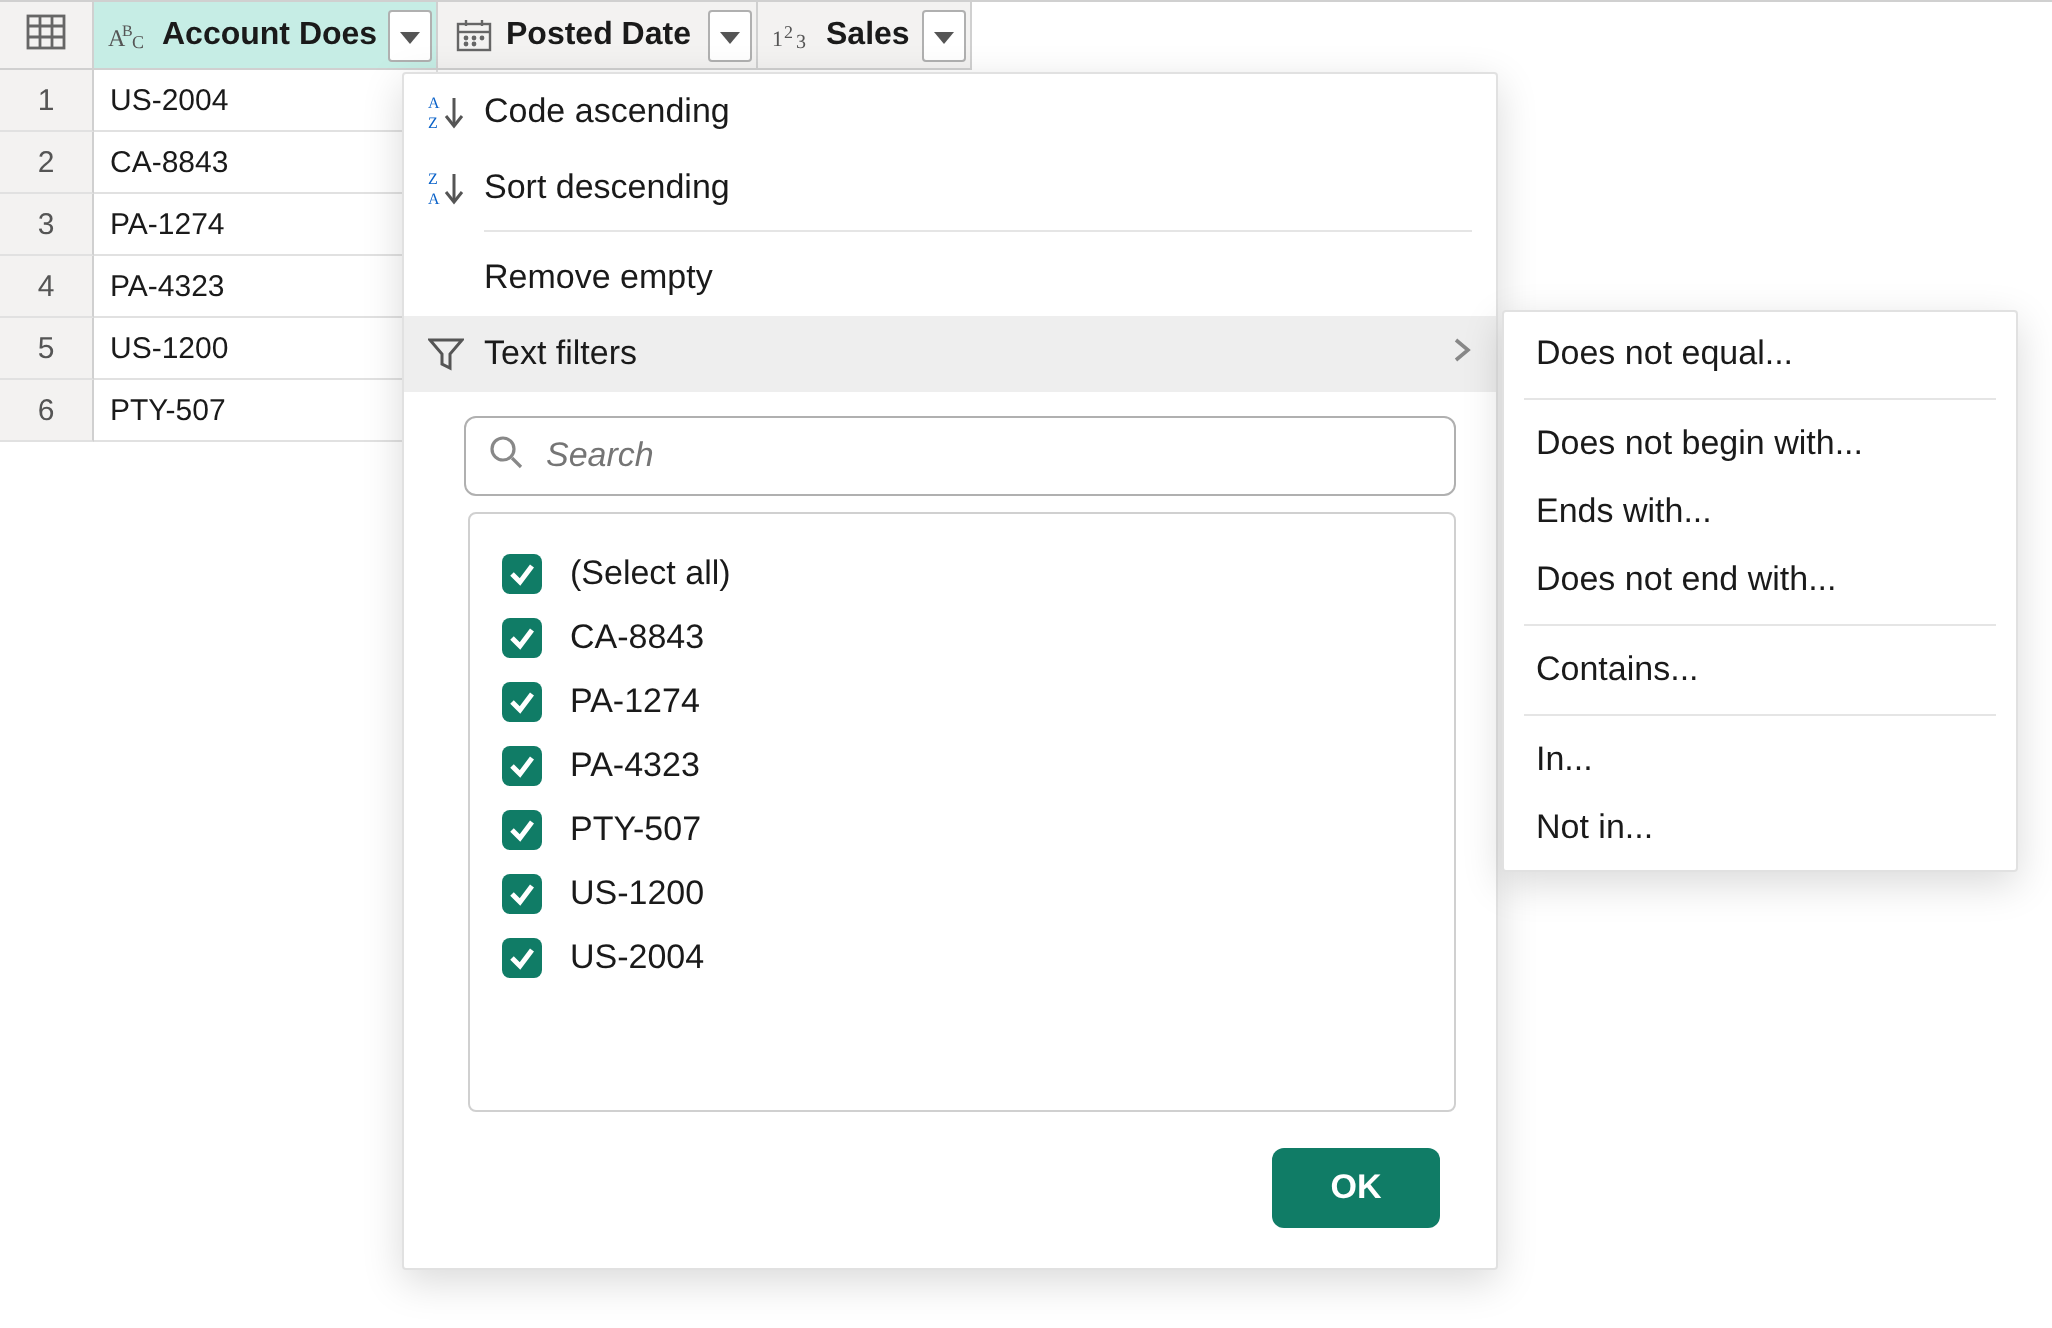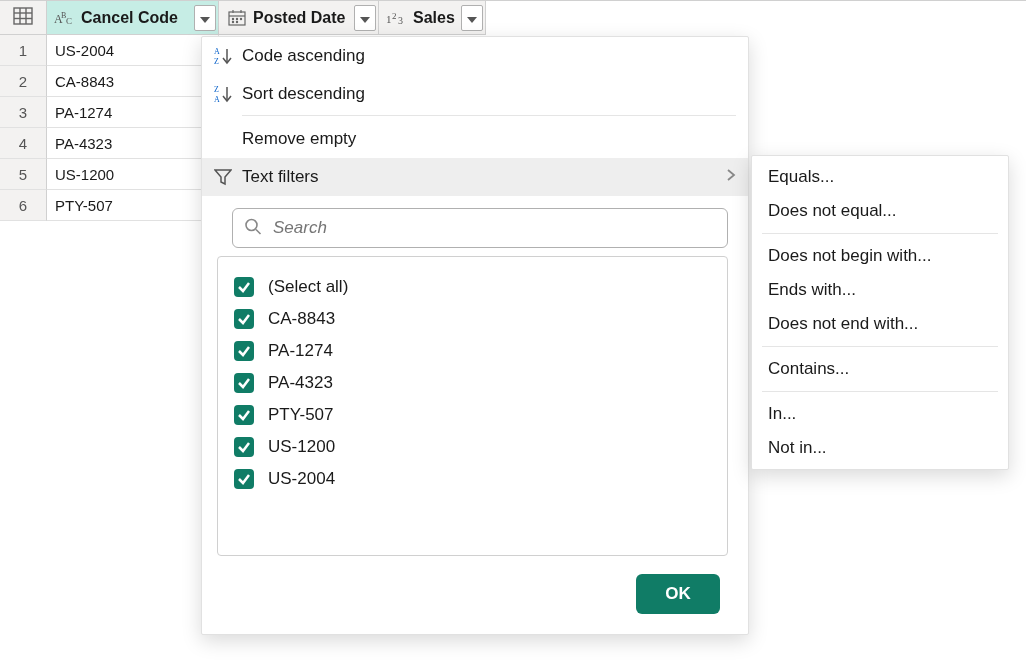--- a/index.html
+++ b/index.html
@@ -126,21 +126,21 @@
     font-size: 17px;
     font-style: italic;
     color: #1d4ed8;
     outline: none;
   }
   .search-icon {
     position: absolute; left: 12px; top: 50%; transform: translateY(-50%);
     color: #888;
   }
   .values-box {
-    margin: 8px 20px 0 15px;
+    margin: 8px 20px 0 32px;
     border: 1px solid #d0d0d0;
     border-radius: 4px;
     padding: 14px 16px 20px 16px;
     min-height: 300px;
   }
   .check-row {
     display: flex; align-items: center;
     padding: 6px 0;
     font-size: 17px;
     cursor: pointer;
@@ -211,21 +211,21 @@
   </div>
 
   <div class="colhdr col-ac active">
     <span class="type-icon">
       <svg width="22" height="16" viewBox="0 0 22 16">
           <text x="0" y="13" font-size="12" fill="#555" font-family="Segoe UI">A</text>
           <text x="7" y="8" font-size="8" fill="#555" font-family="Segoe UI">B</text>
           <text x="12" y="14" font-size="9" fill="#555" font-family="Segoe UI">C</text>
         </svg>
     </span>
-    <span class="label">Cancel Code</span>
+    <span class="label">Account Does</span>
     <span class="dropdown-btn">
       <span><svg viewBox="0 0 10 8">
             <polygon points="0,1 10,1 5,7"></polygon>
           </svg></span>
     </span>
   </div>
 
   <div class="colhdr col-pd">
     <span class="type-icon">
       <svg width="18" height="16" viewBox="0 0 18 16">
@@ -412,21 +412,20 @@
     </div>
 
   </div>
 
   <div class="popup-footer">
     <div class="btn btn-primary">OK</div>
   </div>
 </div>
 
 <div class="submenu">
-  <div class="sitem">Equals...</div>
   <div class="sitem">Does not equal...</div>
   <div class="ssep"></div>
   <div class="sitem">Does not begin with...</div>
   <div class="sitem">Ends with...</div>
   <div class="sitem">Does not end with...</div>
   <div class="ssep"></div>
   <div class="sitem">Contains...</div>
   <div class="ssep"></div>
   <div class="sitem">In...</div>
   <div class="sitem">Not in...</div>

